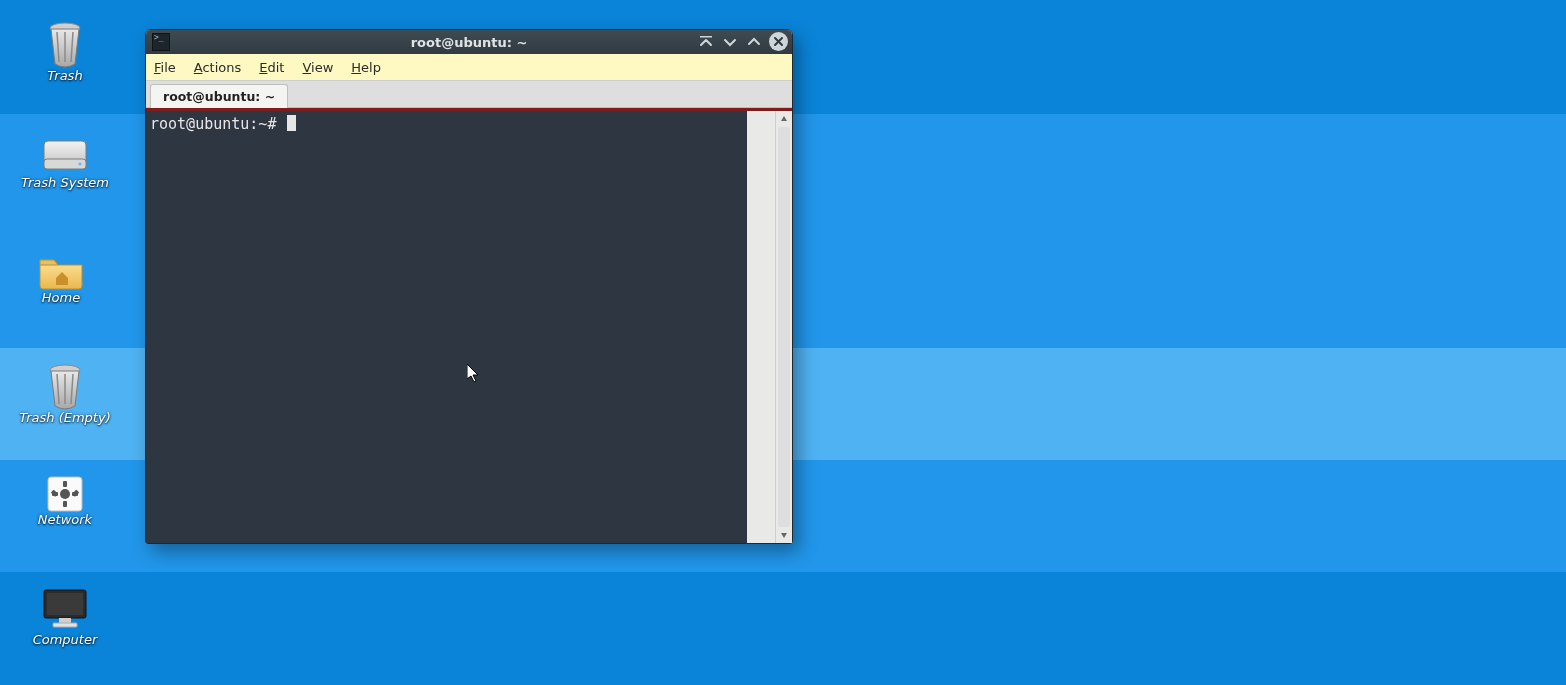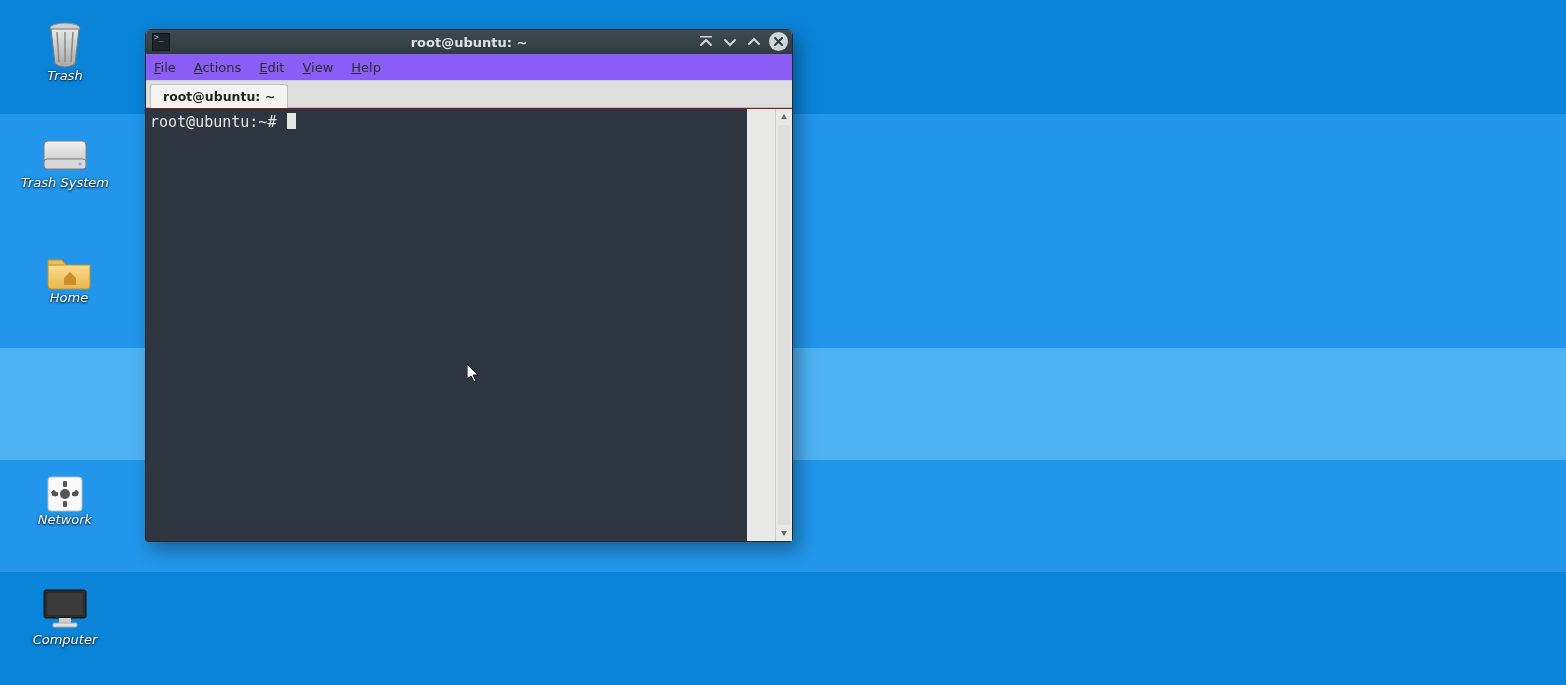--- a/index.html
+++ b/index.html
@@ -41,35 +41,35 @@
     position:relative;
   }
   .titlebar .app-icon{width:16px;height:16px;margin:0 6px 0 6px;background:#1b252b;border:1px solid #0e1418;position:relative;}
   .titlebar .app-icon::after{content:">_";position:absolute;left:1px;top:-2px;font:8px/12px monospace;color:#9fb4bf;}
   .titlebar .title{position:absolute;left:0;right:0;text-align:center;pointer-events:none;}
   .tb-btns{position:absolute;right:4px;top:2px;display:flex;gap:6px;align-items:center;}
   .tb-btn{width:18px;height:18px;color:#cfd6da;cursor:pointer;display:flex;align-items:center;justify-content:center;}
   .tb-btn svg{display:block;}
   .tb-close{width:19px;height:19px;border-radius:50%;background:#cfd6da;color:#2f3a41;}
   .menubar{
-    height:26px;background:#8b5cf6;border-bottom:1px solid #cfcfcd;
+    height:26px;background:#fef9c3;border-bottom:1px solid #cfcfcd;
     display:flex;align-items:center;padding:0 8px;font-size:13px;color:#2b2b2b;
   }
   .menubar .mi{margin-right:18px;cursor:pointer;}
   .menubar .mi u{text-decoration:underline;}
   .tabstrip{
     height:26px;background:#dedede;border-bottom:1px solid #bfbfbf;
     display:flex;align-items:flex-end;padding-left:4px;
   }
   .tab{
     background:#f4f4f2;border:1px solid #bfbfbf;border-bottom:none;
     border-radius:3px 3px 0 0;padding:4px 12px 4px 12px;font-size:12.5px;
     color:#222;font-weight:bold;position:relative;top:1px;cursor:pointer;
   }
-  .term-wrap{display:flex;border-top:1px solid #7f1d1d;gap:28px;}
+  .term-wrap{display:flex;border-top:3px solid #7f1d1d;gap:28px;}
   .term{
     flex:1;height:424px;background:#2e3641;color:#e6e6e6;
     font:15px/19px "DejaVu Sans Mono","Liberation Mono",monospace;
     padding:4px 4px;white-space:pre;overflow:hidden;
   }
   .cursor{display:inline-block;width:9px;height:16px;background:#e6e6e6;vertical-align:-2px;margin-left:2px;}
   .vscroll{
     width:16px;background:#e9e9e7;border-left:1px solid #cfcfcd;position:relative;
   }
   .vscroll .up,.vscroll .down{
@@ -107,35 +107,43 @@
             <stop offset="1" stop-color="#bfbfbf"></stop>
           </linearGradient>
         </defs>
         <rect x="4" y="6" width="42" height="28" rx="4" fill="url(#gDr)" stroke="#7d7d7d"></rect>
         <rect x="4" y="24" width="42" height="10" rx="3" fill="#d8d8d8" stroke="#7d7d7d"></rect>
         <circle cx="40" cy="29" r="1.6" fill="#6fb4ff"></circle>
       </svg>
     <span class="lbl">Trash System</span>
   </div>
 
-  <div class="di" style="left:14px;top:248px">
+  <div class="di" style="left:6px;top:248px">
     <svg width="50" height="42">
         <defs>
           <linearGradient id="gFo" x1="0" y1="0" x2="0" y2="1">
             <stop offset="0" stop-color="#ffe49b"></stop>
             <stop offset="1" stop-color="#e9b84e"></stop>
           </linearGradient>
         </defs>
         <path d="M4 12 h14 l4 5 h24 v21 a3 3 0 0 1 -3 3 H7 a3 3 0 0 1 -3 -3 Z" fill="url(#gFo)" stroke="#b9902f"></path>
         <path d="M4 12 h14 l4 5 H4 Z" fill="#e7c066" stroke="#b9902f"></path>
         <path d="M20 30 l6 -6 l6 6 v7 h-12 Z" fill="#c98f2b"></path>
       </svg>
     <span class="lbl">Home</span>
   </div>
 
+  <div class="di" style="left:10px;top:362px">
+    <svg width="44" height="48">
+        <ellipse cx="22" cy="8" rx="15" ry="5" fill="#cfcfcf" stroke="#888"></ellipse>
+        <path d="M8 9 L12 44 Q22 50 32 44 L36 9 Z" fill="url(#gTr)" stroke="#7a7a7a"></path>
+        <path d="M14 12 L16 42 M22 12 L22 42 M30 12 L28 42" stroke="#8a8a8a" stroke-width="1.5" fill="none"></path>
+      </svg>
+    <span class="lbl">Trash (Empty)</span>
+  </div>
 
   <div class="di" style="left:10px;top:586px">
     <svg width="52" height="46">
         <rect x="5" y="4" width="42" height="28" rx="2" fill="#2b2b2b" stroke="#111"></rect>
         <rect x="8" y="7" width="36" height="22" fill="#3a3a3a"></rect>
         <rect x="20" y="32" width="12" height="5" fill="#cfcfcf"></rect>
         <rect x="14" y="37" width="24" height="4" rx="1" fill="#e2e2e2" stroke="#aaa"></rect>
       </svg>
     <span class="lbl">Computer</span>
   </div>

